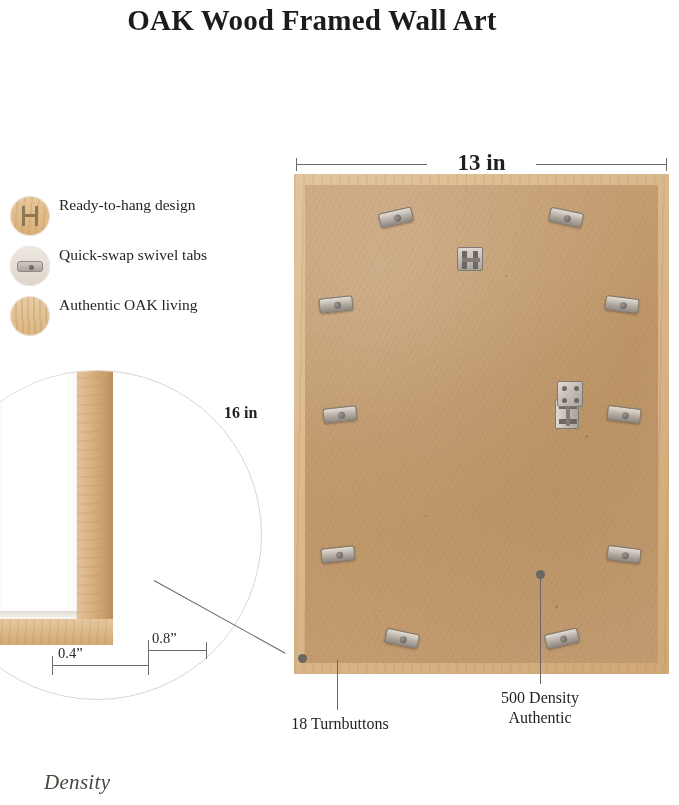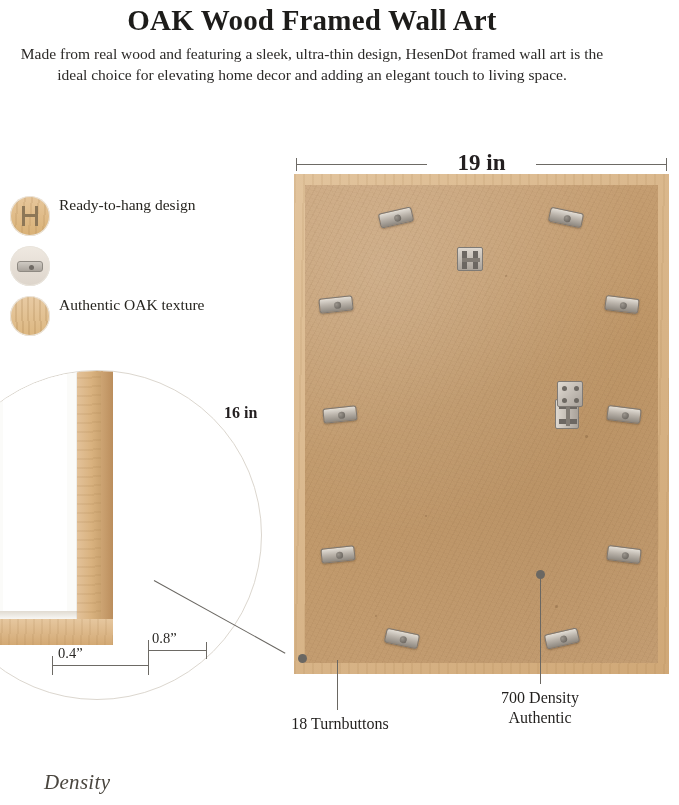--- a/index.html
+++ b/index.html
@@ -329,45 +329,45 @@
     font-size: 21px;
     color: #4a463f;
     letter-spacing: 0.3px;
   }
 </style>
 </head>
 <body>
 
 <div class="header">
   <div class="title">OAK Wood Framed Wall Art</div>
-  <div class="subtitle">Made from real wood and featuring a sleek, ultra-thin design, HesenDot framed wall art is the ideal choice for elevating home decor and adding an elegant touch to living space.</div>
 </div>
 
 <div class="features">
 
   <div class="feature">
     <div class="fcircle wood">
       <div class="hanger-ico">
         <span class="l"></span>
           <span class="r"></span>
           <span class="m"></span>
       </div>
     </div>
     <div class="feature-label">Ready-to-hang design</div>
   </div>
 
   <div class="feature">
     <div class="fcircle metal">
       <div class="tab-ico"></div>
     </div>
+    <div class="feature-label">Quick-swap swivel tabs</div>
   </div>
 
   <div class="feature">
     <div class="fcircle wood2"></div>
-    <div class="feature-label">Authentic OAK texture</div>
+    <div class="feature-label">Authentic OAK living</div>
   </div>
 
 </div>
 
 <div class="detail-circle">
   <div class="dc-inner">
     <div class="mat"></div>
     <div class="mat2"></div>
     <div class="frame-bottom-shadow"></div>
     <div class="frame-edge"></div>
@@ -388,21 +388,21 @@
   <div class="dim" style="left:152px; top:630px;">0.8”</div>
 </div>
 
 <div class="leader" style="left:154px; top:580px; width:150px; height:1px; transform: rotate(29deg); transform-origin: left center;"></div>
 
 <div class="top-dim">
   <div class="capL"></div>
   <div class="capR"></div>
   <div class="line lineL"></div>
   <div class="line lineR"></div>
-  <div class="label">19 in</div>
+  <div class="label">13 in</div>
 </div>
 
 <div class="side-dim">
   <span>16 in</span>
 </div>
 
 <div class="board-wrap">
   <div class="board-frame"></div>
   <div class="board-inner">
     <div class="grain"></div>
@@ -449,17 +449,17 @@
   </div>
 </div>
 
 <div class="dot" style="left:298px; top:654px;"></div>
 <div class="leader" style="left:337px; top:660px; width:1px; height:50px;"></div>
 <div class="callout" style="left:250px; top:714px; width:180px;">18 Turnbuttons</div>
 
 <div class="dot" style="left:536px; top:570px;"></div>
 <div class="leader" style="left:540px; top:578px; width:1px; height:106px;"></div>
 <div class="callout" style="left:452px; top:688px; width:176px;">
-  <span>700 Density</span><br>
+  <span>500 Density</span><br>
   <span>Authentic</span>
 </div>
 
 <div class="brand">Density</div>
 
 </body></html>

